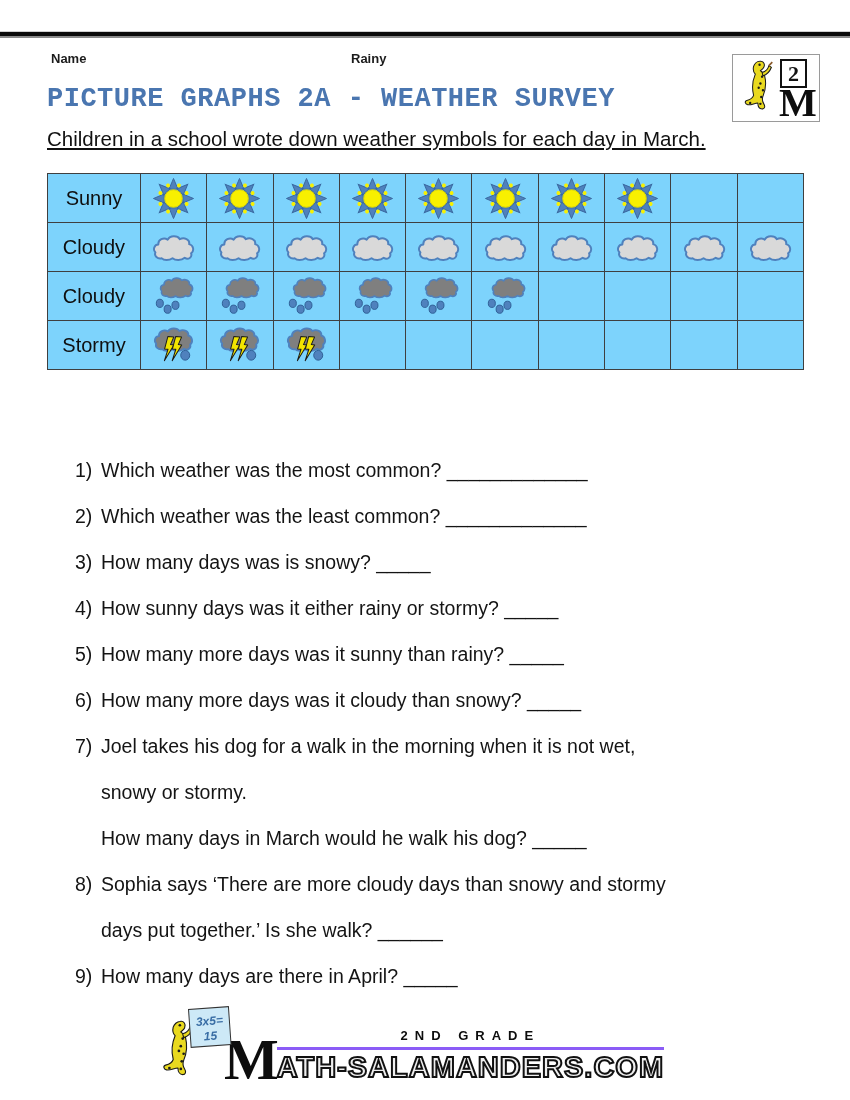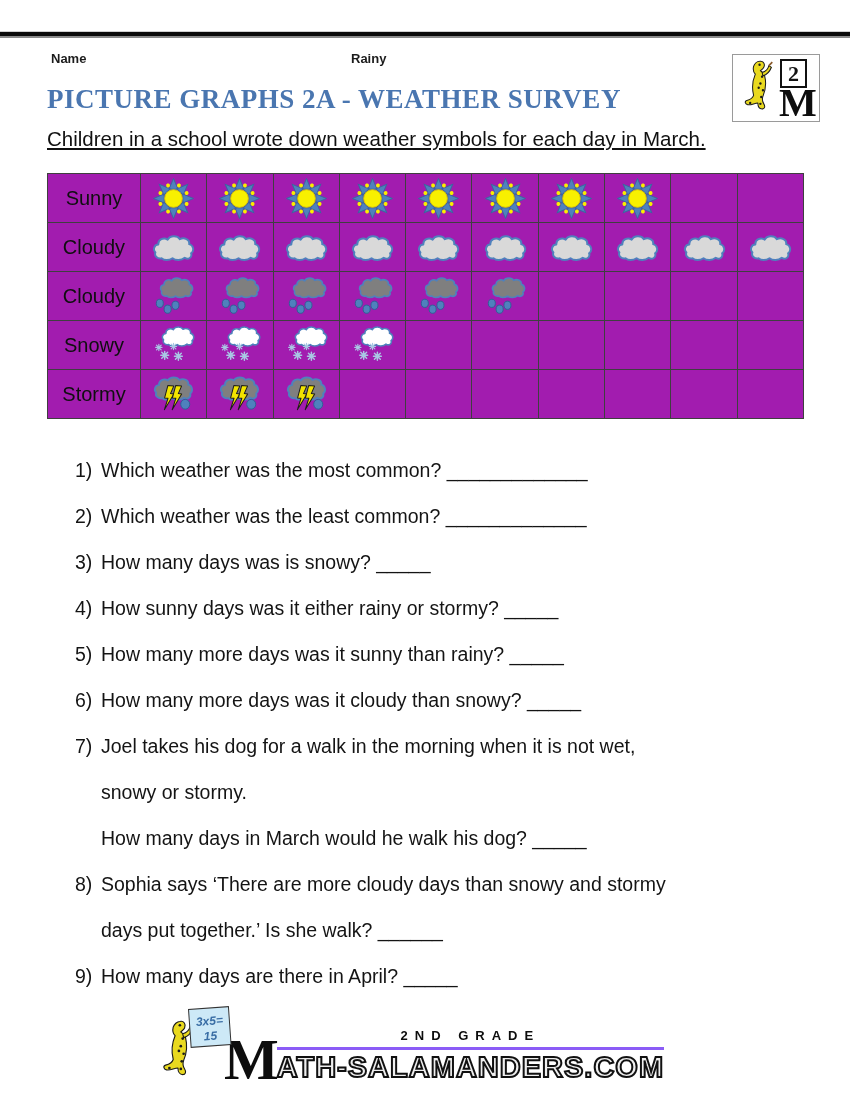--- a/index.html
+++ b/index.html
@@ -11,26 +11,26 @@
 
   .meta-label{position:absolute;top:51px;font-size:13px;font-weight:600;color:#1c1c1c;}
   .name-label{left:51px;}
   .date-label{left:351px;}
 
   .corner-logo{position:absolute;left:732px;top:54px;}
   .card-num{font-family:"Liberation Serif", serif;font-weight:700;font-size:22px;fill:#111;}
   .logo-m{font-family:"Liberation Serif", serif;font-weight:900;font-size:40px;fill:#0d0d0d;}
 
   .page-title{position:absolute;left:47px;top:84px;margin:0;
-    font-family:Liberation Serif, serif;font-weight:600;font-size:27px;letter-spacing:.5px;
+    font-family:Liberation Mono, monospace;font-weight:600;font-size:27px;letter-spacing:.5px;
     color:var(--title_blue,#4a76b0);white-space:nowrap;}
   .subtitle{position:absolute;left:47px;top:127px;margin:0;font-size:20.5px;color:#111;white-space:nowrap;text-decoration:underline;}
 
   table.picto{position:absolute;left:47px;top:173px;width:757px;border-collapse:collapse;table-layout:fixed;}
-  table.picto td{border:1px solid #3f3f3f;height:48px;padding:0;text-align:center;vertical-align:middle;background:#a21caf;}
+  table.picto td{border:1px solid #3f3f3f;height:48px;padding:0;text-align:center;vertical-align:middle;background:#7dd3fc;}
   td.rowlabel{width:92px;font-size:20px;color:#0f0f0f;}
   .wicon{width:43px;height:43px;display:block;margin:1px auto;}
 
   .questions{position:absolute;left:75px;top:447px;width:730px;font-size:19.5px;color:#141414;}
   .qline{position:relative;padding-left:26px;height:46px;line-height:46px;white-space:nowrap;}
   .qnum{position:absolute;left:0;}
 
   .footer-lockup{position:absolute;left:0;top:1002px;width:850px;display:flex;
     justify-content:center;align-items:flex-end;transform:translateX(-14px);}
   .footer-salamander{width:76px;height:80px;margin-right:-10px;position:relative;z-index:2;}
@@ -283,49 +283,20 @@
             <svg class="wicon" viewBox="0 0 44 44">
               <use href="#sym-rain-cloud-icon"></use>
             </svg>
           </td>
           <td class="cell"></td>
           <td class="cell"></td>
           <td class="cell"></td>
           <td class="cell"></td>
         </tr>
         <tr>
-          <td class="rowlabel">Snowy</td>
-          <td class="cell">
-            <svg class="wicon" viewBox="0 0 44 44">
-              <use href="#sym-snow-cloud-icon"></use>
-            </svg>
-          </td>
-          <td class="cell">
-            <svg class="wicon" viewBox="0 0 44 44">
-              <use href="#sym-snow-cloud-icon"></use>
-            </svg>
-          </td>
-          <td class="cell">
-            <svg class="wicon" viewBox="0 0 44 44">
-              <use href="#sym-snow-cloud-icon"></use>
-            </svg>
-          </td>
-          <td class="cell">
-            <svg class="wicon" viewBox="0 0 44 44">
-              <use href="#sym-snow-cloud-icon"></use>
-            </svg>
-          </td>
-          <td class="cell"></td>
-          <td class="cell"></td>
-          <td class="cell"></td>
-          <td class="cell"></td>
-          <td class="cell"></td>
-          <td class="cell"></td>
-        </tr>
-        <tr>
           <td class="rowlabel">Stormy</td>
           <td class="cell">
             <svg class="wicon" viewBox="0 0 44 44">
               <use href="#sym-storm-cloud-icon"></use>
             </svg>
           </td>
           <td class="cell">
             <svg class="wicon" viewBox="0 0 44 44">
               <use href="#sym-storm-cloud-icon"></use>
             </svg>

